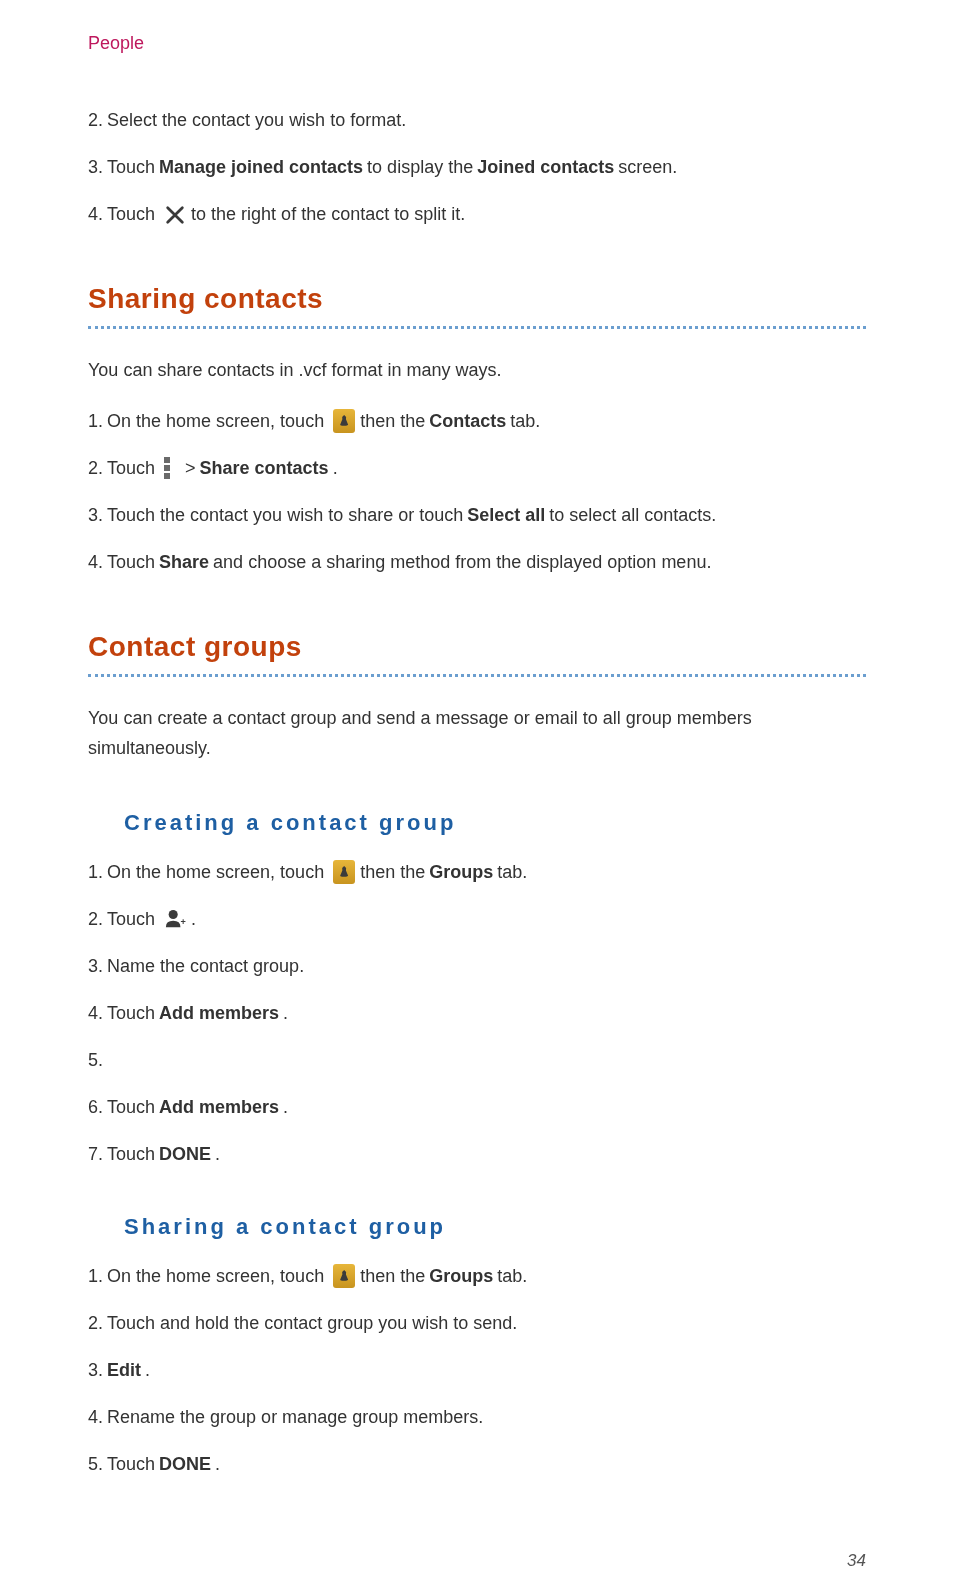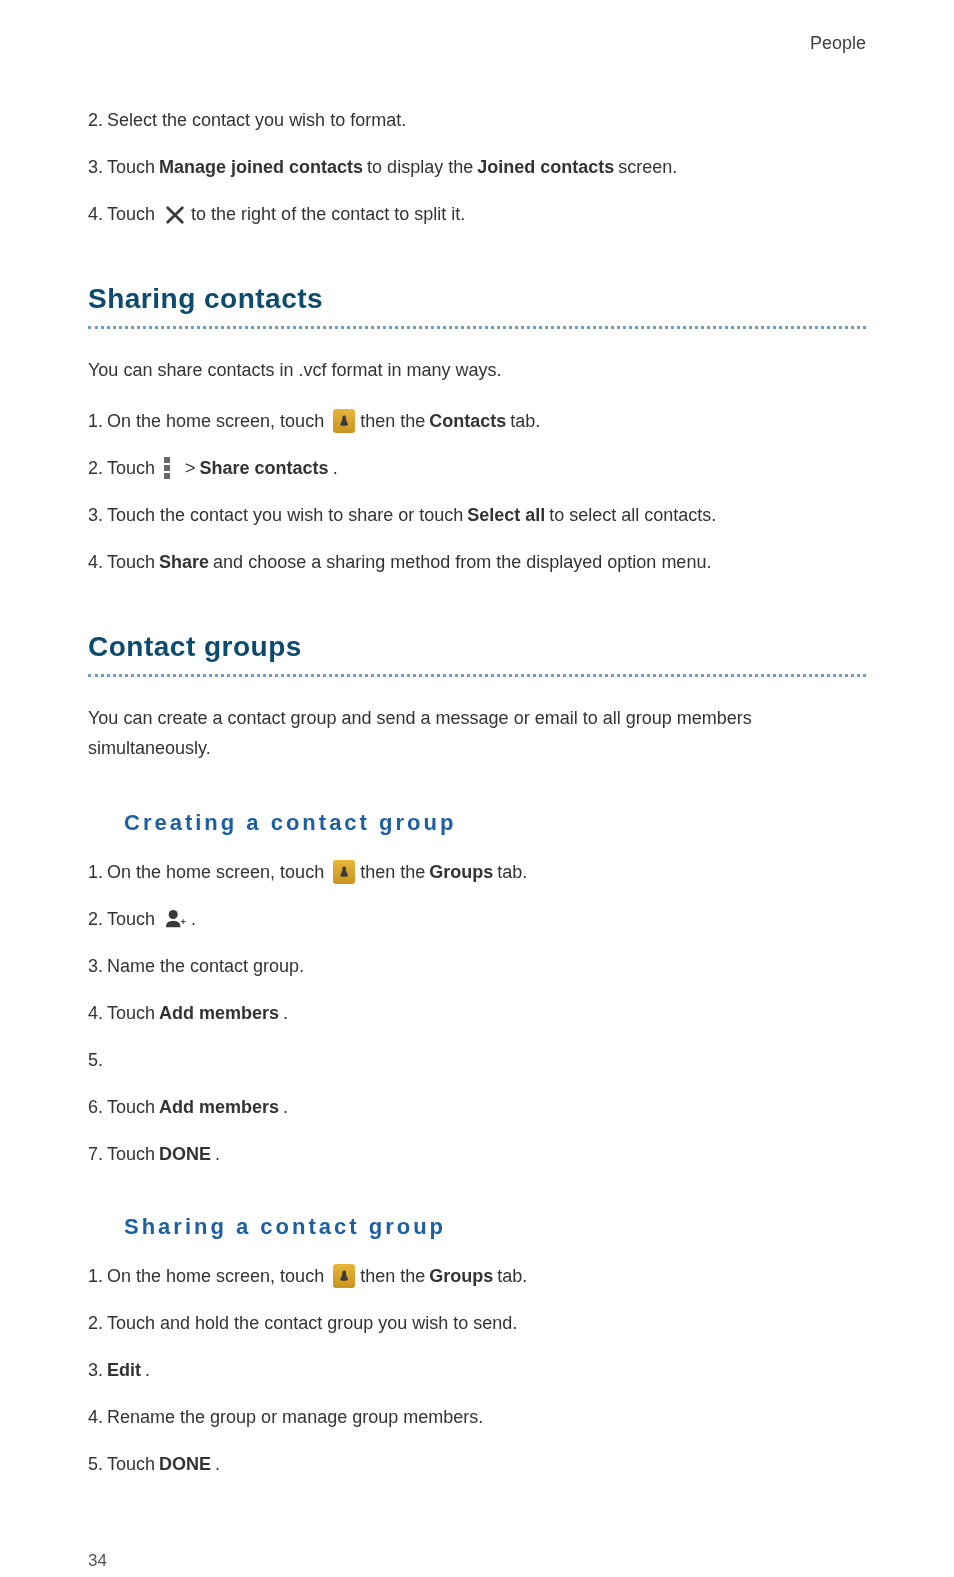--- a/index.html
+++ b/index.html
@@ -7,37 +7,37 @@
       width: 954px;
       min-height: 1577px;
       background: #fff;
       font-family: Verdana, Geneva, sans-serif;
       color: #333;
       padding: 30px 88px 40px 88px;
       font-size: 18px;
       line-height: 1.5;
     }
     .header-label {
-      text-align: right;
+      text-align: left;
       font-size: 18px;
-      color: #404040;
+      color: #be185d;
       margin-bottom: 50px;
     }
     .num-line {
       margin-bottom: 20px;
       display: flex;
       align-items: center;
       flex-wrap: wrap;
       gap: 0;
     }
     .num-line .num { margin-right: 6px; }
     .num-line .frag { margin-right: 4px; }
     .bold { font-weight: bold; }
     .section-heading {
-      color: #0c4a6e;
+      color: #c2410c;
       font-size: 28px;
       font-weight: bold;
       letter-spacing: 0.5px;
       margin-top: 50px;
       margin-bottom: 6px;
     }
     .dotted-divider {
       border: none;
       border-top: 3px dotted #6b9ecf;
       margin-bottom: 26px;
@@ -104,24 +104,25 @@
     .icon-addperson {
       display: inline-block;
       width: 22px;
       height: 20px;
       margin: 0 5px;
       vertical-align: middle;
       position: relative;
     }
     .gt { margin: 0 4px; }
     .page-number {
-      text-align: left;
+      text-align: right;
       margin-top: 70px;
       color: #555;
       font-size: 17px;
+      font-style: italic;
     }
   </style>
 </head>
 <body>
 
 <div class="header-label">People</div>
 
 <div class="num-line">
   <span class="num frag">2.</span>
   <span class="frag">Select the contact you wish to format.</span>

